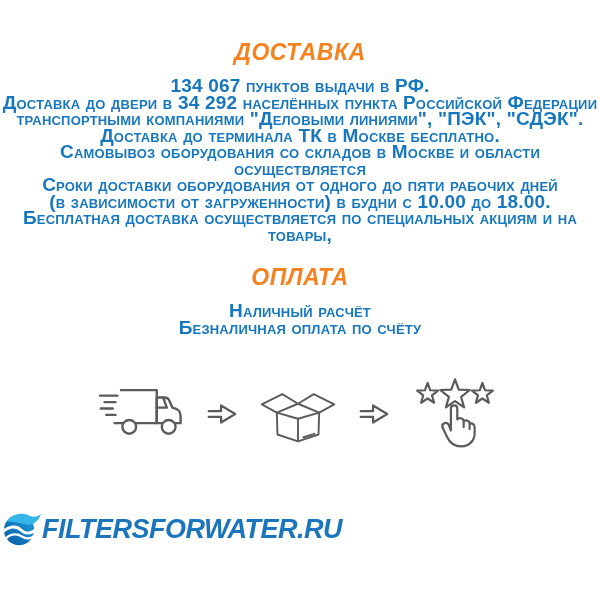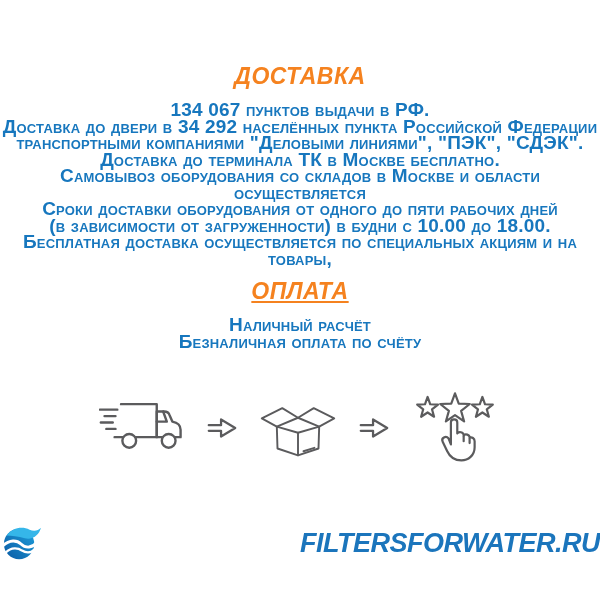--- a/index.html
+++ b/index.html
@@ -1,35 +1,35 @@
 <!DOCTYPE html>
 <html style="--orange: #F5821F; --blue: #1777BE; --gray: #5B5B5D; --logoBlue: #1B75BC;"><head>
 <meta charset="utf-8">
 <style>
   html,body{margin:0;padding:0;background:#fff;}
   .page{
     position:relative;
     width:600px;height:600px;
     box-sizing:border-box;
-    padding-top:64px;
+    padding-top:40px;
     background:#fff;
     font-family:"Liberation Sans","DejaVu Sans",sans-serif;
     text-align:center;
     overflow:hidden;
   }
   .section-title{
     margin:0 0 13px 0;
     font-style:italic;
     font-weight:700;
     font-size:23px;
     line-height:25px;
     letter-spacing:.5px;
     color:var(--orange,#F5821F);
   }
-  .section-title.payment{margin-top:12px;text-decoration:underline;}
+  .section-title.payment{margin-top:22px;}
   .para{
     font-weight:700;
     font-variant:small-caps;
     font-size:19px;
     line-height:16.5px;
     letter-spacing:.2px;
     color:var(--blue,#1777BE);
   }
   .icons-row{
     margin-top:32px;
@@ -37,23 +37,23 @@
     display:flex;
     justify-content:center;
     align-items:center;
     gap:18px;
   }
   .icons-row svg{flex:0 0 auto;}
   .lineart{stroke:var(--gray,#5B5B5D);fill:none;stroke-linecap:round;stroke-linejoin:round;}
   .footer{
     margin-top:50px;
     display:flex;
-    justify-content:space-between;
+    justify-content:flex-start;
     align-items:center;
-    gap:16px;
+    gap:0;
     cursor:pointer;
   }
   .logo-text{
     font-style:italic;
     font-weight:700;
     font-size:27px;
     letter-spacing:-.5px;
     color:var(--logoBlue,#1B75BC);
     white-space:nowrap;
   }

